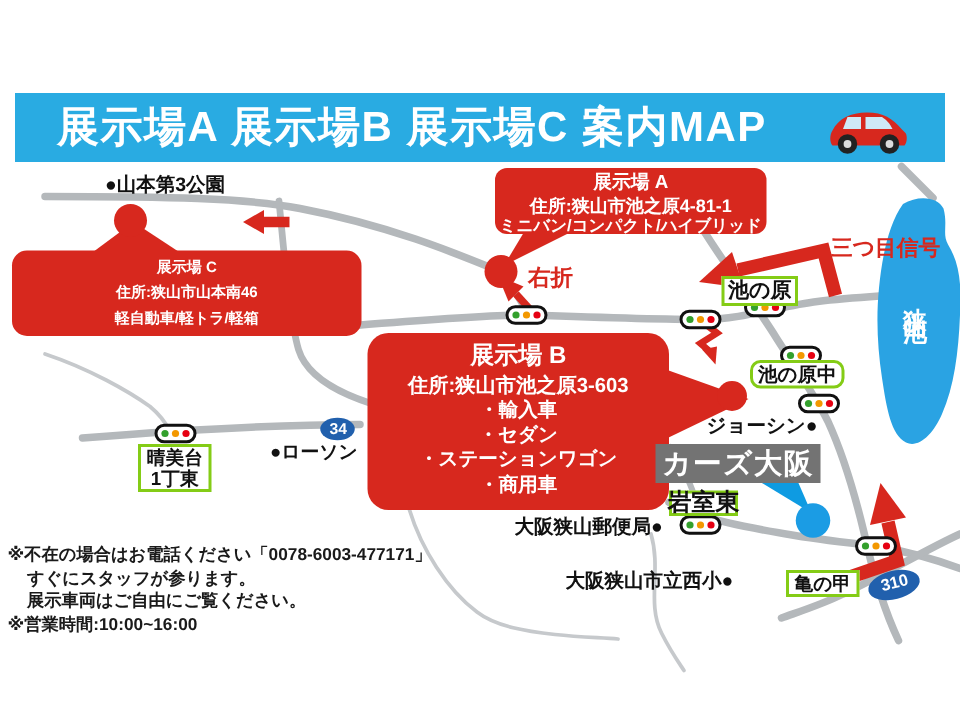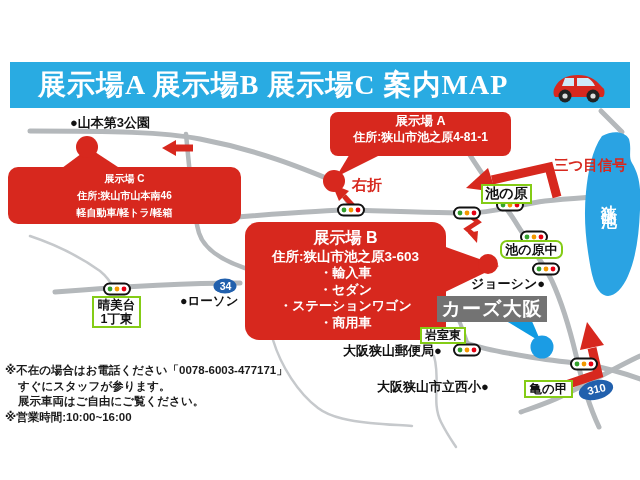--- a/index.html
+++ b/index.html
@@ -9,21 +9,21 @@
     font-family:"Liberation Sans","DejaVu Sans",sans-serif;
     -webkit-font-smoothing:antialiased;
   }
   .abs { position:absolute; }
   #map-svg { left:0; top:0; width:640px; height:480px; }
 
   
   .banner { left:10px; top:62px; width:620px; height:46px; background:#29abe2;
             display:flex; align-items:center; }
   .banner-title { color:#fff; font-weight:bold; font-size:28px; letter-spacing:1px;
-                  padding-left:28px; white-space:nowrap;font-family:Liberation Serif, serif; }
+                  padding-left:28px; white-space:nowrap; }
   .car { position:absolute; right:22px; top:4px; }
 
   
   .callout { background:#d7281e; color:#fff; font-weight:bold; text-align:center;
              line-height:1.25; }
   .co-a { left:330px; top:112px; width:181px; height:44px; border-radius:8px; padding-top:2px;}
   .co-a .t { font-size:12.5px; }
   .co-a .ad { font-size:12px; }
   .co-a .vh { font-size:11px; }
   .co-c { left:8px; top:167px; width:233px; height:57px; border-radius:10px; padding-top:3px;}
@@ -178,20 +178,21 @@
     <circle cx="15" cy="30" r="6.5" fill="#222"></circle>
       <circle cx="15" cy="30" r="2.6" fill="#ddd"></circle>
     <circle cx="43" cy="30" r="6.5" fill="#222"></circle>
       <circle cx="43" cy="30" r="2.6" fill="#ddd"></circle>
   </svg>
 </div>
 
 <div class="abs callout co-a">
   <div class="t">展示場 A</div>
   <div class="ad">住所:狭山市池之原4-81-1</div>
+  <div class="vh">ミニバン/コンパクト/ハイブリッド</div>
 </div>
 
 <div class="abs callout co-c">
   <div>展示場 C</div>
   <div>住所:狭山市山本南46</div>
   <div>軽自動車/軽トラ/軽箱</div>
 </div>
 
 <div class="abs callout co-b">
   <div class="t">展示場 B</div>
@@ -210,21 +211,21 @@
 
 <div class="abs red-note" style="left:352px; top:176px; font-size:15px;">右折</div>
 <div class="abs red-note" style="left:554px; top:156px; font-size:14.5px;">三つ目信号</div>
 
 <div class="abs xbox" style="left:481px; top:184px; width:51px; height:20px; font-size:14px;">池の原</div>
 <div class="abs xbox" style="left:500px; top:240px; width:63px; height:19px; font-size:13px;border-radius:7px;">池の原中</div>
 <div class="abs xbox" style="left:92px;  top:296px; width:49px; height:32px; font-size:12.5px; flex-direction:column; line-height:14px;">
   <div>晴美台</div>
   <div>1丁東</div>
 </div>
-<div class="abs xbox" style="left:420px; top:327px; width:46px; height:17px; font-size:12px;">岩室東</div>
+<div class="abs xbox" style="left:446px; top:327px; width:46px; height:17px; font-size:16px;">岩室東</div>
 <div class="abs xbox" style="left:524px; top:355px; width:49px; height:18px; font-size:12.5px;margin-top:25px;">亀の甲</div>
 
 <div class="abs kars">カーズ大阪</div>
 <div class="abs lake-label">狭山池</div>
 
 <div class="abs shield-label" style="left:214px; top:280px; width:23px; font-size:10.5px;">34</div>
 <div class="abs shield-label" style="left:579px; top:383px; width:35px; font-size:11px; transform:rotate(-14deg);">310</div>
 
 <div class="abs notes">
   <div>※不在の場合はお電話ください「0078-6003-477171」</div>

